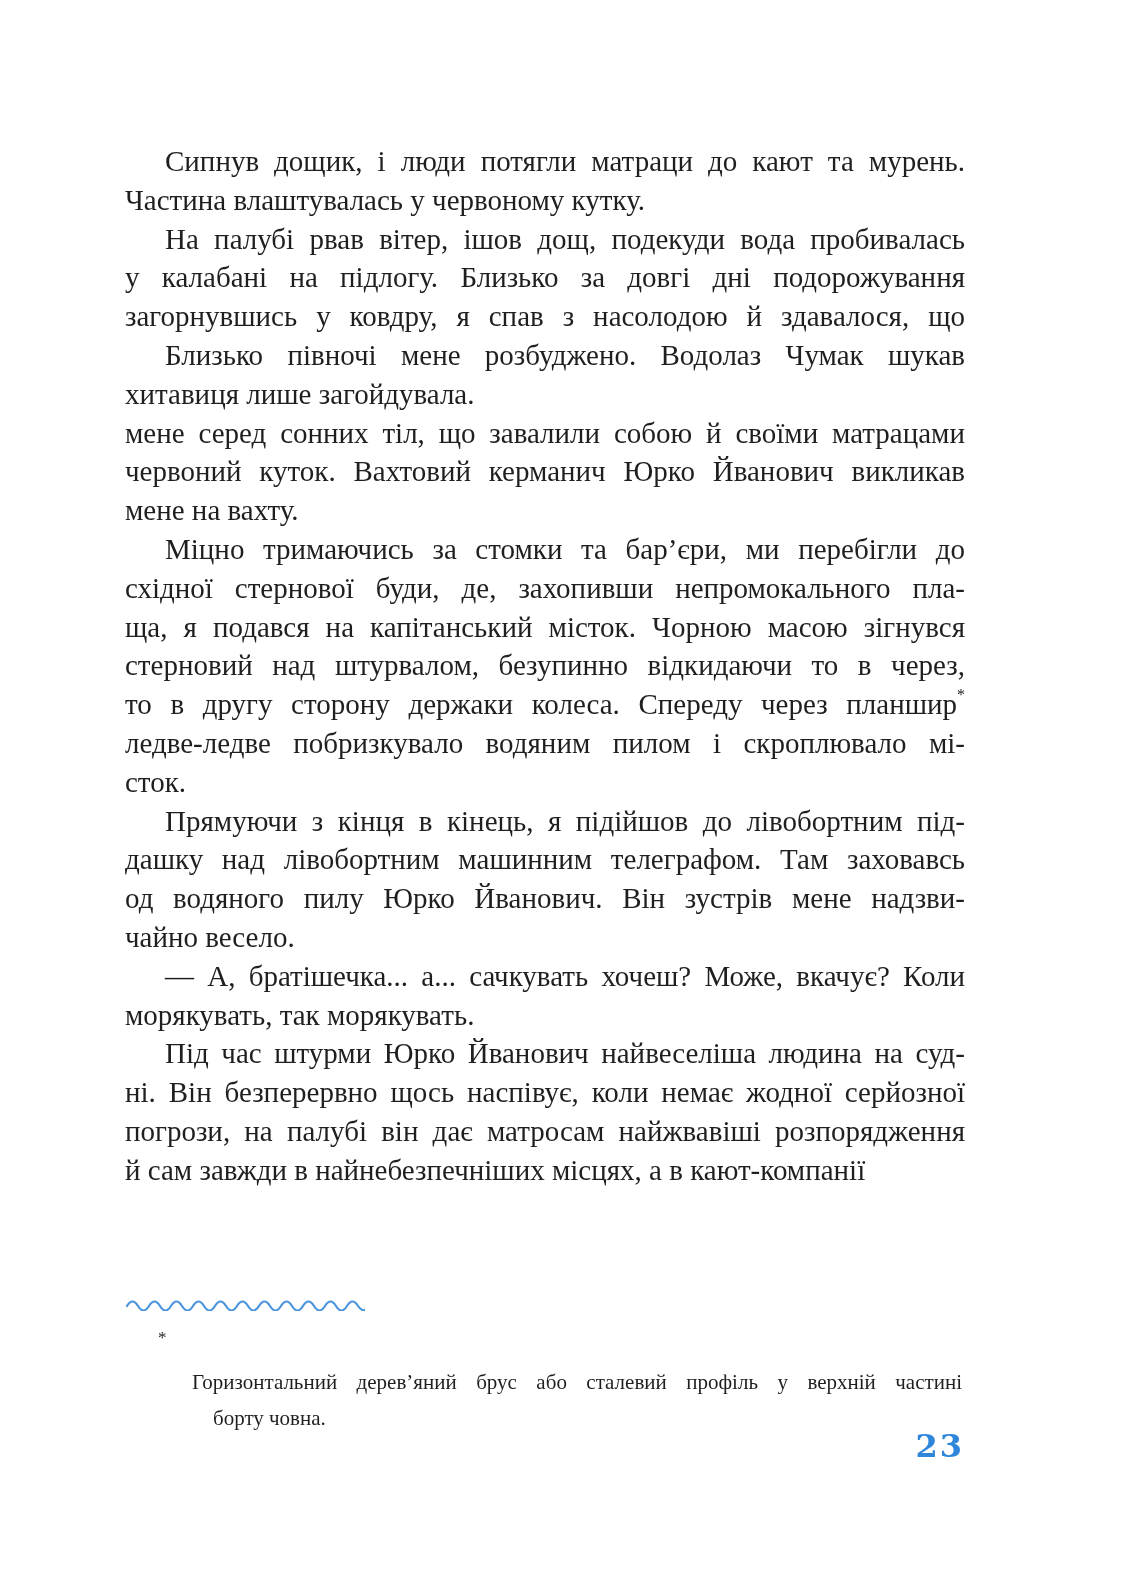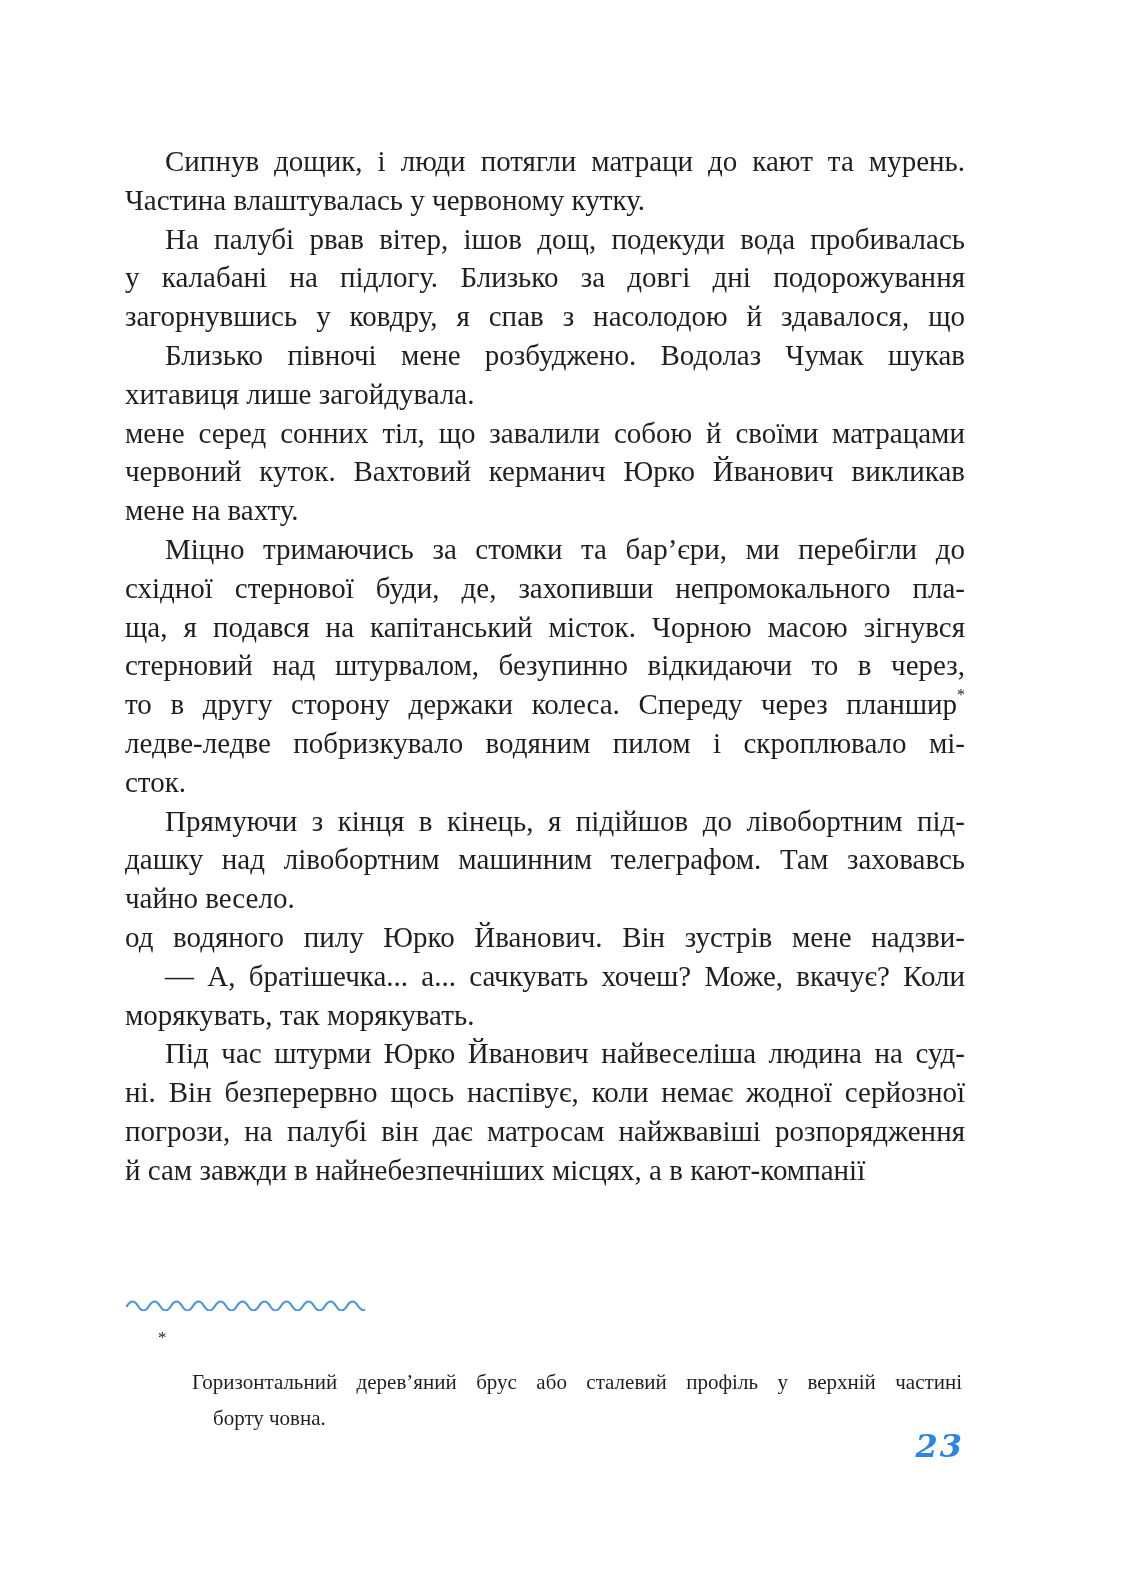--- a/index.html
+++ b/index.html
@@ -85,21 +85,20 @@
   .fn-line-1 {
     text-align: left;
     margin-left: 21px;
   }
   
   .page-number {
     position: absolute;
     right: 178px;
     top: 1427px;
     font-family: "DejaVu Serif", serif;
-    font-style: italic;
     font-weight: bold;
     font-size: 32px;
     letter-spacing: 2px;
     color: #2e86db;
   }
 </style>
 </head>
 <body>
 
 <div class="page">
@@ -117,22 +116,22 @@
       <div class="line last">мене на вахту.</div>
       <div class="line indent">Міцно тримаючись за стомки та бар’єри, ми перебігли до</div>
       <div class="line">східної стернової буди, де, захопивши непромокального пла-</div>
       <div class="line">ща, я подався на капітанський місток. Чорною масою зігнувся</div>
       <div class="line">стерновий над штурвалом, безупинно відкидаючи то в через,</div>
       <div class="line">то в другу сторону держаки колеса. Спереду через планшир<sup>*</sup></div>
       <div class="line">ледве-ледве побризкувало водяним пилом і скроплювало мі-</div>
       <div class="line last">сток.</div>
       <div class="line indent">Прямуючи з кінця в кінець, я підійшов до лівобортним під-</div>
       <div class="line">дашку над лівобортним машинним телеграфом. Там заховавсь</div>
+      <div class="line">од водяного пилу Юрко Йванович. Він зустрів мене надзви-</div>
       <div class="line last">чайно весело.</div>
-      <div class="line">од водяного пилу Юрко Йванович. Він зустрів мене надзви-</div>
       <div class="line indent">— А, братішечка... а... сачкувать хочеш? Може, вкачує? Коли</div>
       <div class="line last">морякувать, так морякувать.</div>
       <div class="line indent">Під час штурми Юрко Йванович найвеселіша людина на суд-</div>
       <div class="line">ні. Він безперервно щось наспівує, коли немає жодної серйозної</div>
       <div class="line">погрози, на палубі він дає матросам найжвавіші розпорядження</div>
       <div class="line last">й сам завжди в найнебезпечніших місцях, а в кают-компанії</div>
     </div>
 
   <svg class="fn-sep" viewBox="0 0 240 14" xmlns="http://www.w3.org/2000/svg" aria-hidden="true">
     <path d="M 2 9

